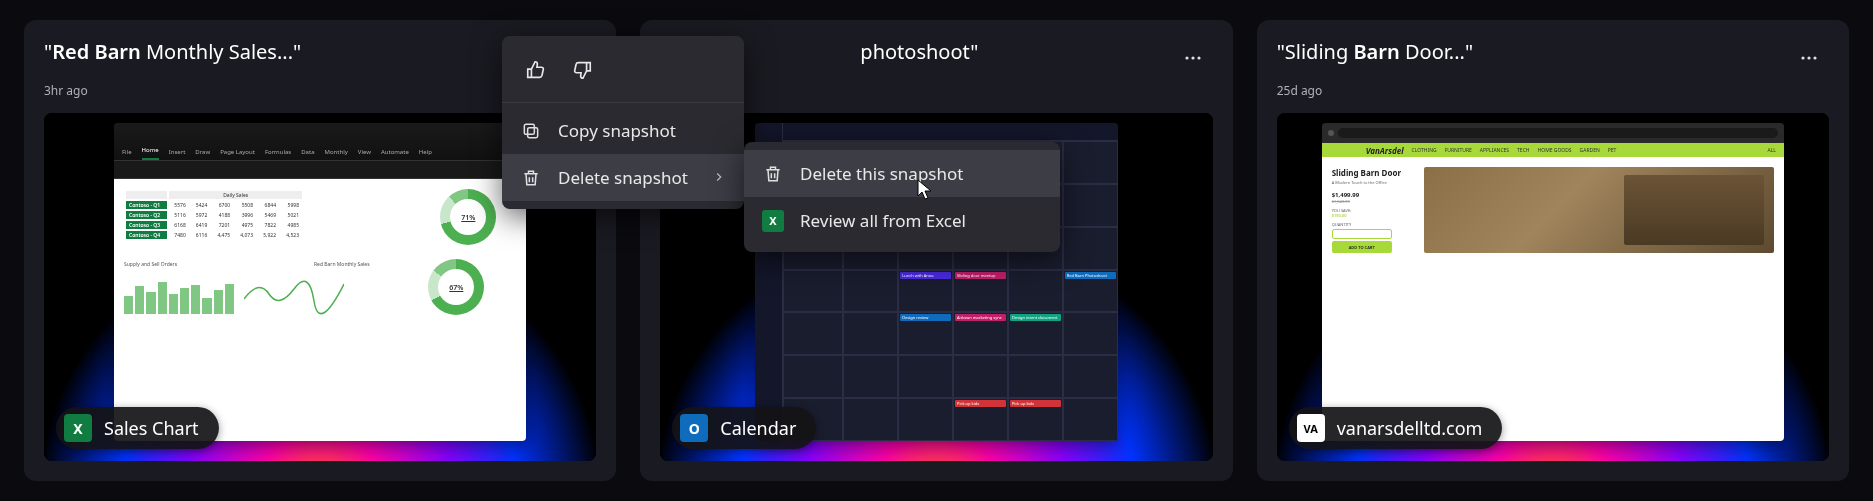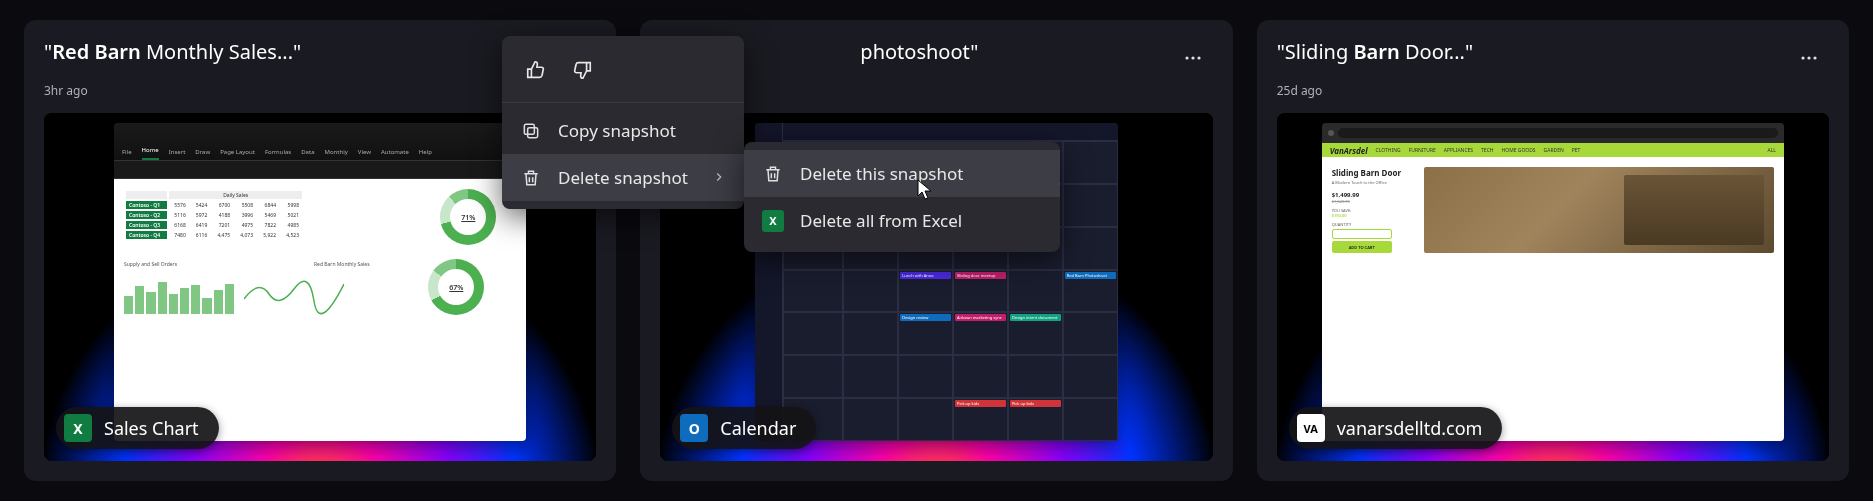--- a/index.html
+++ b/index.html
@@ -113,21 +113,21 @@
   .cal-grid { position:absolute; left:28px; top:18px; right:0; bottom:0; display:grid; grid-template-columns: 60px repeat(5,1fr); grid-template-rows: repeat(7,1fr);}
   .cal-grid > div { border:0.5px solid #2a2d44;}
   .cal-evt { font-size:4px; padding:1px 2px; margin:1px; border-radius:1px; overflow:hidden; color:#fff;}
 
   
   .browser-win { left:45px; top:10px; right:45px; bottom:20px; background:#1a1a1a;}
   .browser-chrome { height:20px; background:#2a2a2a; display:flex; align-items:center; padding:0 6px; gap:4px;}
   .addr { flex:1; height:10px; background:#1a1a1a; border-radius:5px;}
   .site-body { position:absolute; top:20px; left:0; right:0; bottom:0; background:#fff;}
   .site-bar { height:14px; background:#a8d93a; display:flex; align-items:center; padding:0 8px; gap:8px; font-size:5px; color:#333;}
-  .site-logo { font-weight:700; font-size:8px; color:#222; font-style:italic;}
+  .site-logo { font-weight:700; font-size:8px; color:#222; font-style:italic;margin-left:36px;}
   .site-content { display:flex; padding:10px; gap:12px;}
   .prod-info { flex:0 0 80px;}
   .prod-title { font-size:8px; font-weight:700; color:#222; margin-bottom:2px;}
   .prod-sub { font-size:4px; color:#666; margin-bottom:6px;}
   .price { font-size:6px; font-weight:700; color:#222;}
   .strike { font-size:4px; color:#999; text-decoration:line-through;}
   .save-amt { font-size:4px; color:#a8d93a; font-weight:600;}
   .qty { font-size:4px; color:#666; margin-top:4px;}
   .sel { height:10px; border:1px solid #a8d93a; border-radius:2px; margin:2px 0; width:60px;}
   .cart-btn { height:12px; width:60px; background:#a8d93a; border-radius:2px; font-size:4px; display:flex; align-items:center; justify-content:center; color:#222; font-weight:600;}
@@ -496,19 +496,19 @@
   <div class="menu-item hover">
     <span class="mi-icon">
       <svg width="20" height="20" viewBox="0 0 24 24" fill="none" stroke="currentColor" stroke-width="1.8">
           <path d="M4 7h16M9 7V4h6v3M6 7l1 13h10l1-13M10 11v6M14 11v6"></path>
         </svg>
     </span>
     <span>Delete this snapshot</span>
   </div>
   <div class="menu-item">
     <span class="mi-icon excel-sm">X</span>
-    <span>Delete all from Excel</span>
+    <span>Review all from Excel</span>
   </div>
 </div>
 
 <svg class="cursor-icon" width="20" height="24" viewBox="0 0 20 24">
   <path d="M2 2 L2 18 L6 14 L9 21 L12 20 L9 13 L15 13 Z" fill="#fff" stroke="#000" stroke-width="1"></path>
 </svg>
 
 </body></html>

